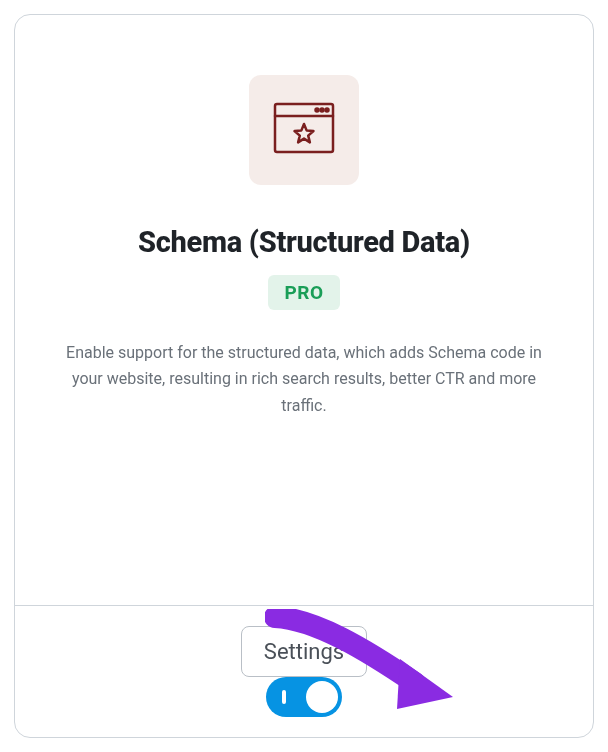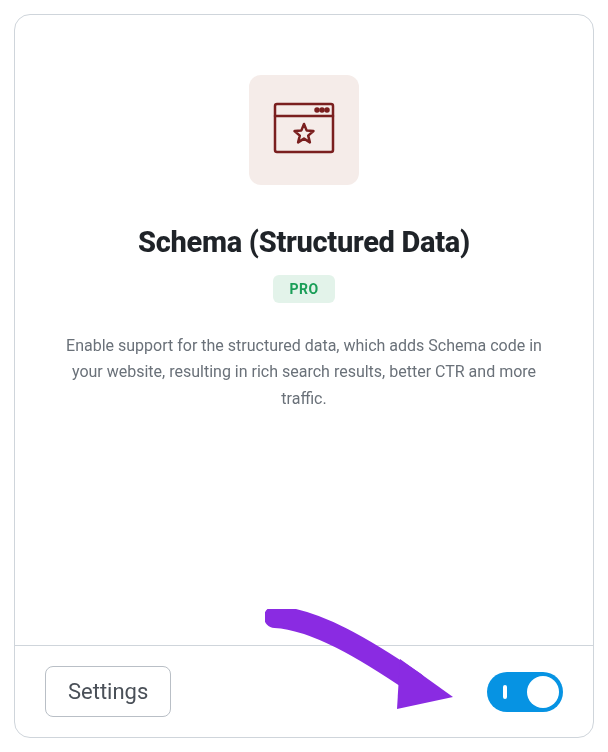--- a/index.html
+++ b/index.html
@@ -51,38 +51,39 @@
       font-weight: 800;
       color: #1f2328;
       margin-bottom: 16px;
       letter-spacing: -0.3px;
     }
     .badge {
       display: inline-block;
       background: #e3f3ea;
       color: #1a9e58;
       font-weight: 700;
-      font-size: 14px;
+      font-size: 19px;
       padding: 6px 16px;
       border-radius: 6px;
       margin-bottom: 30px;
       letter-spacing: 0.5px;
     }
     .card-desc {
       font-size: 16px;
       line-height: 1.65;
       color: #6a7179;
       max-width: 480px;
     }
     .card-footer {
       border-top: 1px solid #cfd5db;
       display: flex;
       align-items: center;
       justify-content: space-between;
       padding: 20px 30px;
+      flex-direction: column;
     }
     .settings-btn {
       background: #fff;
       border: 1px solid #b9bfc6;
       border-radius: 8px;
       padding: 12px 22px;
       font-size: 22px;
       color: #4a5058;
       cursor: pointer;
       font-family: inherit;

